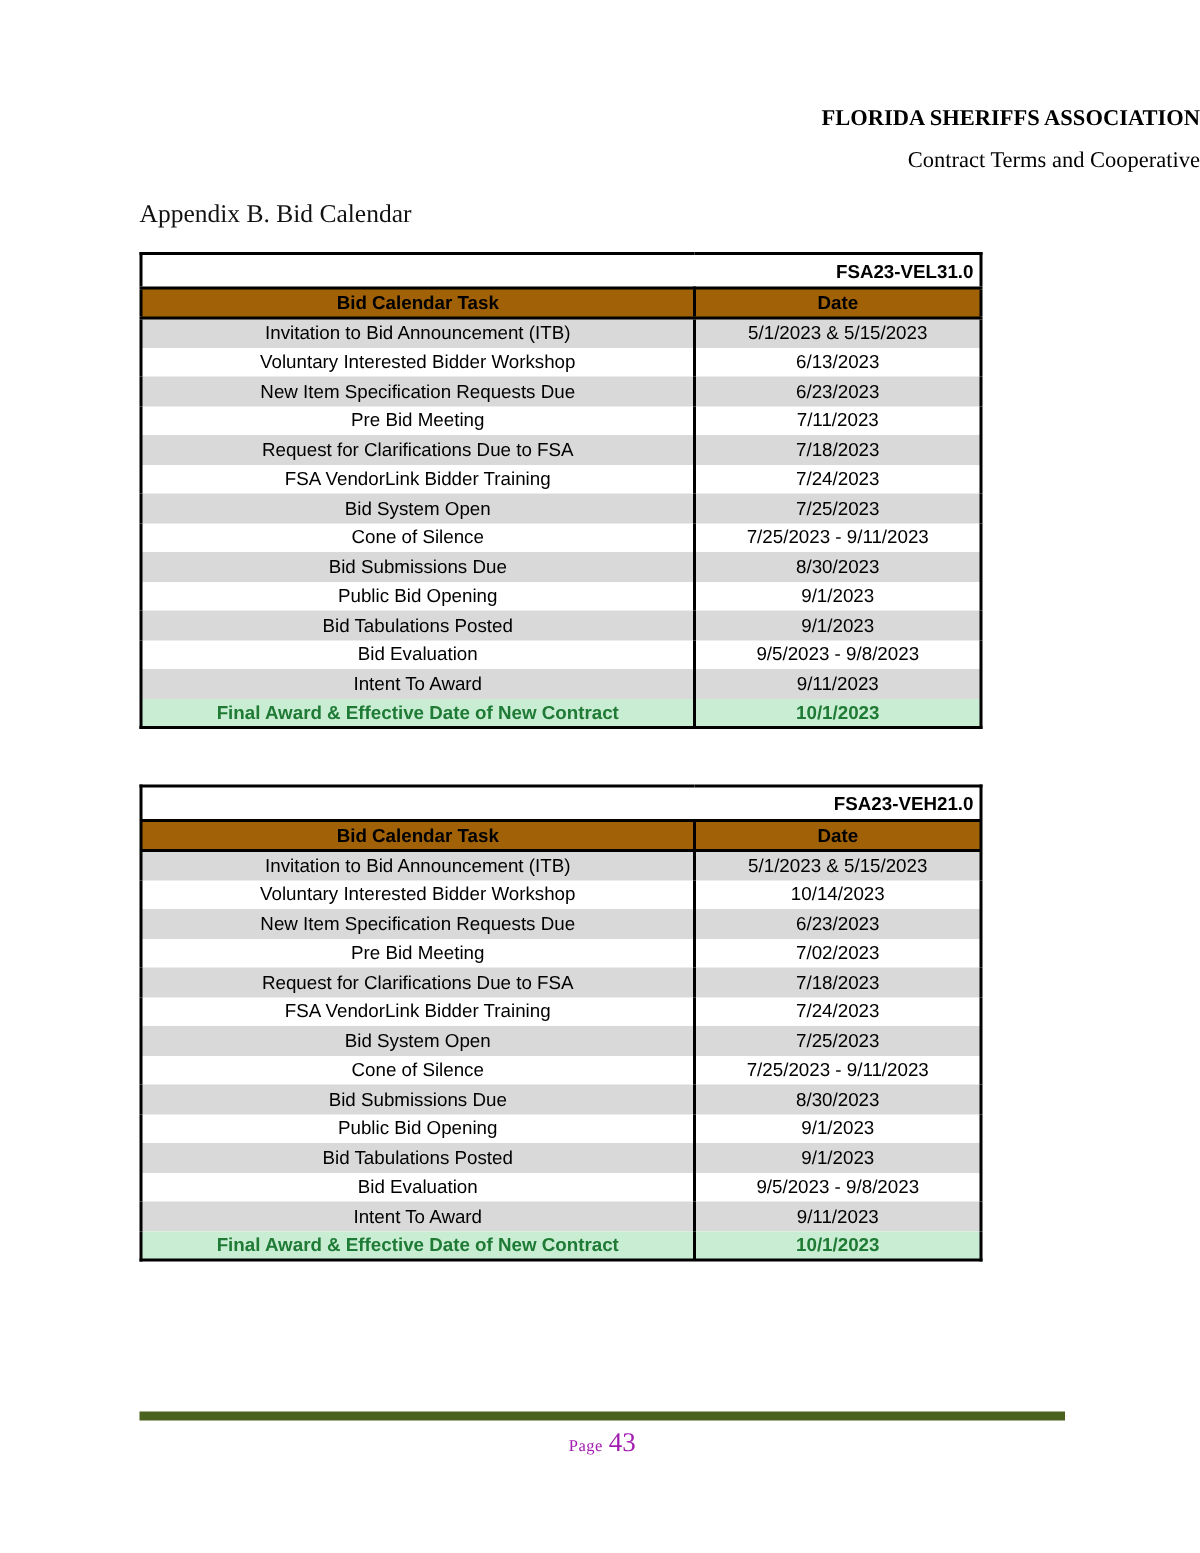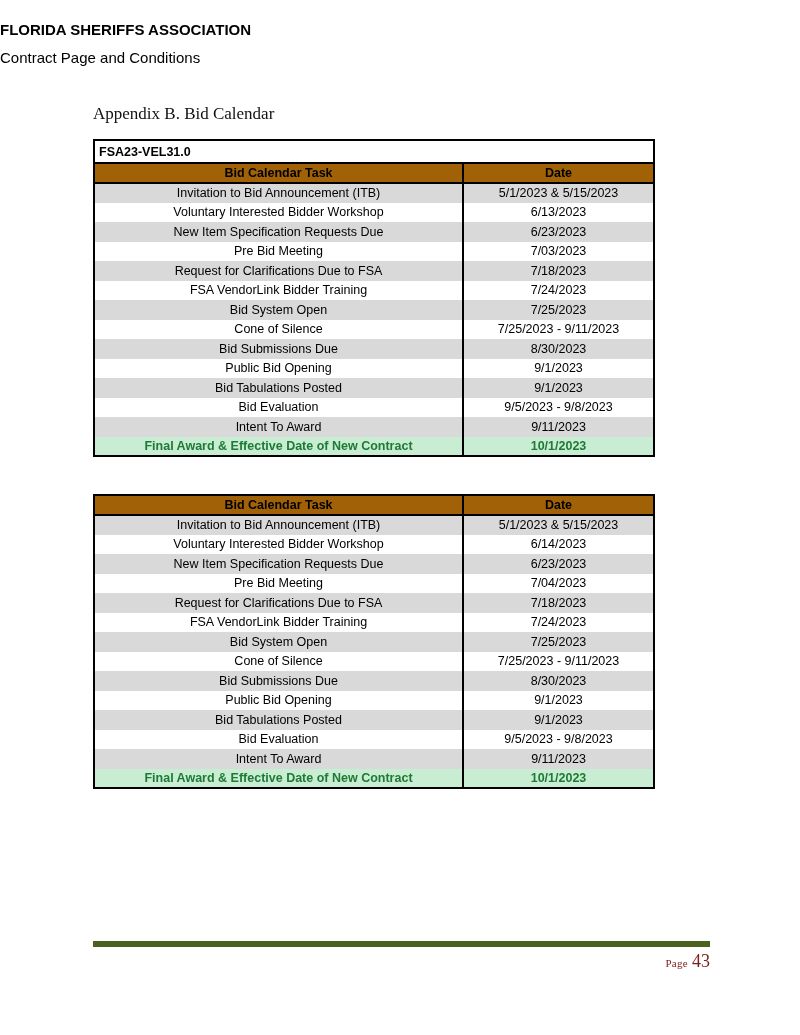--- a/index.html
+++ b/index.html
@@ -5,46 +5,46 @@
   * { margin:0; padding:0; box-sizing:border-box; }
   html,body { background:#ffffff; }
   .page {
     position:relative;
     width:800px; height:1035px;
     background:#ffffff;
     font-family:"Liberation Sans", sans-serif;
     color:#000;
     overflow:hidden;
   }
-  .doc-header { text-align:left; padding-top:21px; }
+  .doc-header { text-align:right; padding-top:70px;font-family:Liberation Serif, serif; }
   .doc-header .h-line { font-size:15px; line-height:18px; }
   .doc-header .h-bold { font-weight:bold; }
   .doc-header .h-line + .h-line { margin-top:10px; }
 
   .appendix-title {
     font-family:"Liberation Serif", serif;
     font-size:17px; line-height:21px;
-    margin:36px 0 0 93px;
+    margin:16px 0 0 93px;
     color:#111;
   }
 
   table.bid-table {
     border-collapse:collapse;
     table-layout:fixed;
     width:560px;
     margin:15px 0 0 93px;
     border:2px solid #000;
     font-size:12.5px;
   }
   table.bid-table + table.bid-table { margin-top:37px; }
   col.c-task { width:369px; }
   col.c-date { width:191px; }
 
   .title-cell {
-    font-weight:bold; text-align:left;
+    font-weight:bold; text-align:right;
     height:23px; border-bottom:2px solid #000;
     background:#fff; padding:1px 4px;
   }
   th.col-head {
     font-weight:bold; text-align:center;
     height:20px; border-bottom:2px solid #000;
     background:#a16207; padding:1px 4px;
   }
   th.col-head.date-col, td.date-cell { border-left:2px solid #000;text-align:center; }
 
@@ -54,34 +54,34 @@
   td.date-cell { text-align:center; padding:1px 4px; }
   tbody tr.highlight {
     background:var(--hl-bg, #C9EDD2);
     color:var(--hl-text, #1E7A35);
     font-weight:bold;
   }
 
   .footer { position:absolute; left:93px; top:941px; width:617px; }
   .footer-bar { height:6px; background:var(--bar, #4B611E); }
   .page-num {
-    text-align:right; margin-top:4px;
-    font-family:"Liberation Serif", serif; color:#7f1d1d;
+    text-align:center; margin-top:4px;
+    font-family:"Liberation Serif", serif; color:#a21caf;
   }
   .page-num .pn-label { font-size:11px; letter-spacing:0.3px; }
   .page-num .pn-value { font-size:18px; }
 </style>
 </head>
 <body>
 
 <div class="page">
 
   <div class="doc-header">
     <div class="h-line h-bold">FLORIDA SHERIFFS ASSOCIATION</div>
-    <div class="h-line">Contract Page and Conditions</div>
+    <div class="h-line">Contract Terms and Cooperative</div>
   </div>
 
   <div class="appendix-title">Appendix B. Bid Calendar</div>
 
   <table class="bid-table">
     <colgroup>
         <col class="c-task">
         <col class="c-date">
       </colgroup>
     <thead>
@@ -101,21 +101,21 @@
         <tr>
           <td class="task-cell">Voluntary Interested Bidder Workshop</td>
           <td class="date-cell">6/13/2023</td>
         </tr>
         <tr>
           <td class="task-cell">New Item Specification Requests Due</td>
           <td class="date-cell">6/23/2023</td>
         </tr>
         <tr>
           <td class="task-cell">Pre Bid Meeting</td>
-          <td class="date-cell">7/03/2023</td>
+          <td class="date-cell">7/11/2023</td>
         </tr>
         <tr>
           <td class="task-cell">Request for Clarifications Due to FSA</td>
           <td class="date-cell">7/18/2023</td>
         </tr>
         <tr>
           <td class="task-cell">FSA VendorLink Bidder Training</td>
           <td class="date-cell">7/24/2023</td>
         </tr>
         <tr>
@@ -153,40 +153,43 @@
       </tbody>
   </table>
 
   <table class="bid-table">
     <colgroup>
         <col class="c-task">
         <col class="c-date">
       </colgroup>
     <thead>
       <tr>
+        <td class="title-cell" colspan="2">FSA23-VEH21.0</td>
+      </tr>
+      <tr>
         <th class="col-head task-col">Bid Calendar Task</th>
         <th class="col-head date-col">Date</th>
       </tr>
     </thead>
     <tbody>
         <tr>
           <td class="task-cell">Invitation to Bid Announcement (ITB)</td>
           <td class="date-cell">5/1/2023 &amp; 5/15/2023</td>
         </tr>
         <tr>
           <td class="task-cell">Voluntary Interested Bidder Workshop</td>
-          <td class="date-cell">6/14/2023</td>
+          <td class="date-cell">10/14/2023</td>
         </tr>
         <tr>
           <td class="task-cell">New Item Specification Requests Due</td>
           <td class="date-cell">6/23/2023</td>
         </tr>
         <tr>
           <td class="task-cell">Pre Bid Meeting</td>
-          <td class="date-cell">7/04/2023</td>
+          <td class="date-cell">7/02/2023</td>
         </tr>
         <tr>
           <td class="task-cell">Request for Clarifications Due to FSA</td>
           <td class="date-cell">7/18/2023</td>
         </tr>
         <tr>
           <td class="task-cell">FSA VendorLink Bidder Training</td>
           <td class="date-cell">7/24/2023</td>
         </tr>
         <tr>

